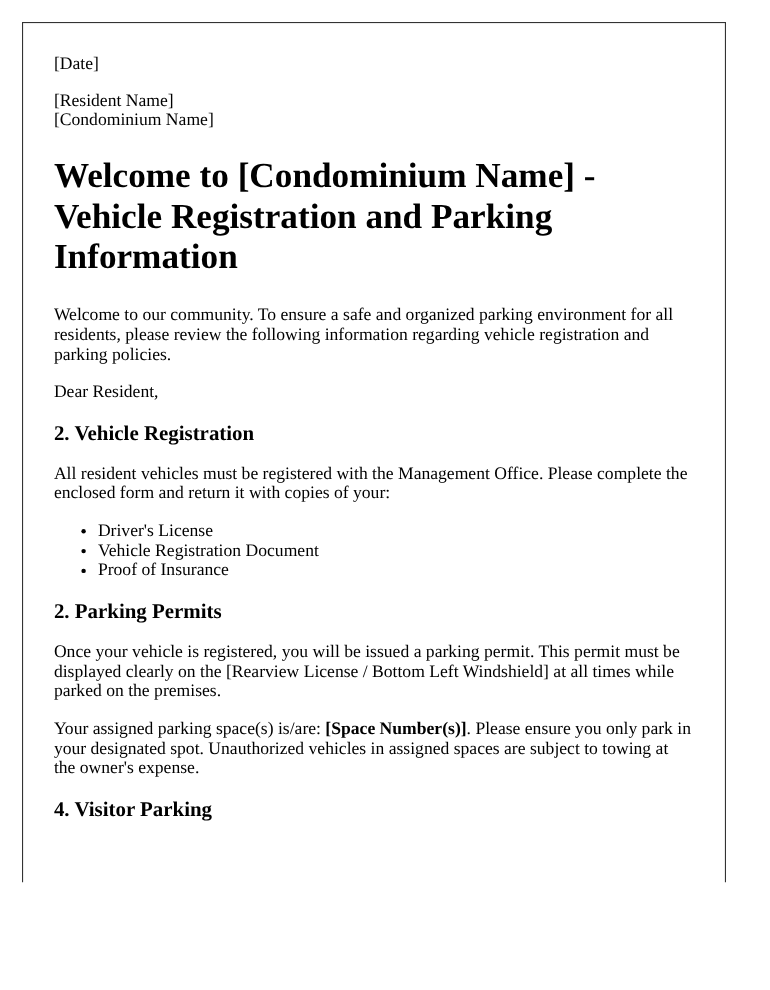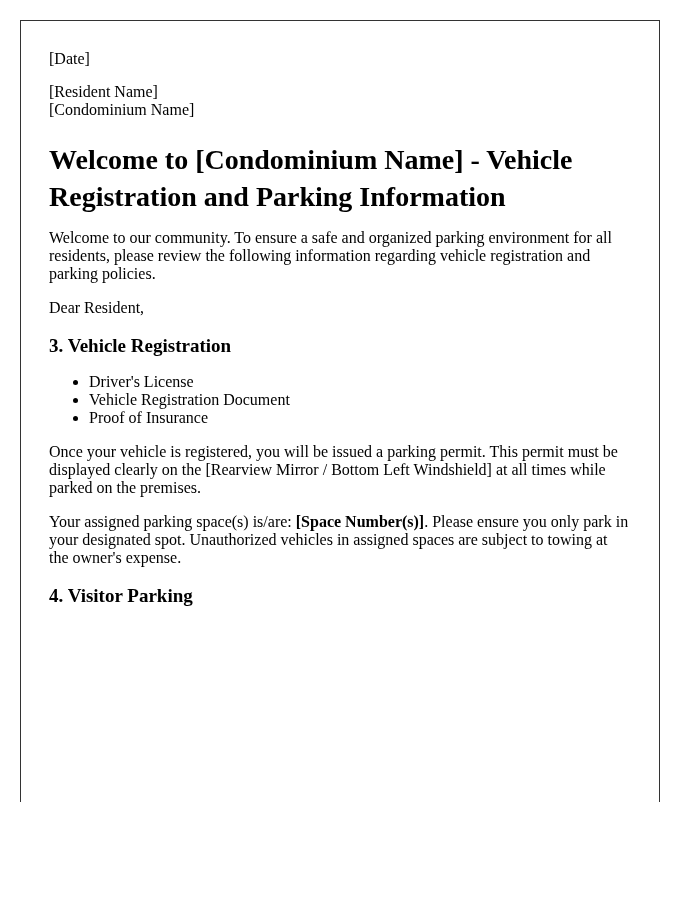--- a/index.html
+++ b/index.html
@@ -43,24 +43,24 @@
       margin-top: 9px;
       margin-bottom: 15px;
     }
     .address-block {
       margin-bottom: 1px;
     }
     .address-block span {
       display: block;
     }
     h1 {
-      font-size: 28px;
+      font-size: 32px;
       line-height: 37px;
       font-weight: bold;
-      margin: 22px 0 14px 0;
+      margin: 22px 0 26px 0;
     }
     h2 {
       font-size: 19px;
       line-height: 22px;
       font-weight: bold;
       margin: 18px 0 16px 0;
     }
     ul {
       margin: 1px 0 16px 0;
       padding-left: 40px;
@@ -86,30 +86,32 @@
       <span>[Condominium Name]</span>
     </p>
 
     <h1>Welcome to [Condominium Name] - Vehicle Registration and Parking Information</h1>
 
     <p>Welcome to our community. To ensure a safe and organized parking environment for all residents, please review the following information regarding vehicle registration and parking policies.</p>
 
     <p>Dear Resident,</p>
 
     <section>
-      <h2>3. Vehicle Registration</h2>
+      <h2>2. Vehicle Registration</h2>
+      <p>All resident vehicles must be registered with the Management Office. Please complete the enclosed form and return it with copies of your:</p>
       <ul>
         <li>Driver's License</li>
         <li>Vehicle Registration Document</li>
         <li>Proof of Insurance</li>
       </ul>
     </section>
 
     <section>
-      <p>Once your vehicle is registered, you will be issued a parking permit. This permit must be displayed clearly on the [Rearview Mirror / Bottom Left Windshield] at all times while parked on the premises.</p>
+      <h2>2. Parking Permits</h2>
+      <p>Once your vehicle is registered, you will be issued a parking permit. This permit must be displayed clearly on the [Rearview License / Bottom Left Windshield] at all times while parked on the premises.</p>
     </section>
 
     <section>
       <p><span>Your assigned parking space(s) is/are: </span><strong>[Space Number(s)]</strong><span>. Please ensure you only park in your designated spot. Unauthorized vehicles in assigned spaces are subject to towing at the owner's expense.</span></p>
     </section>
 
     <section>
       <h2>4. Visitor Parking</h2>
     </section>
 

